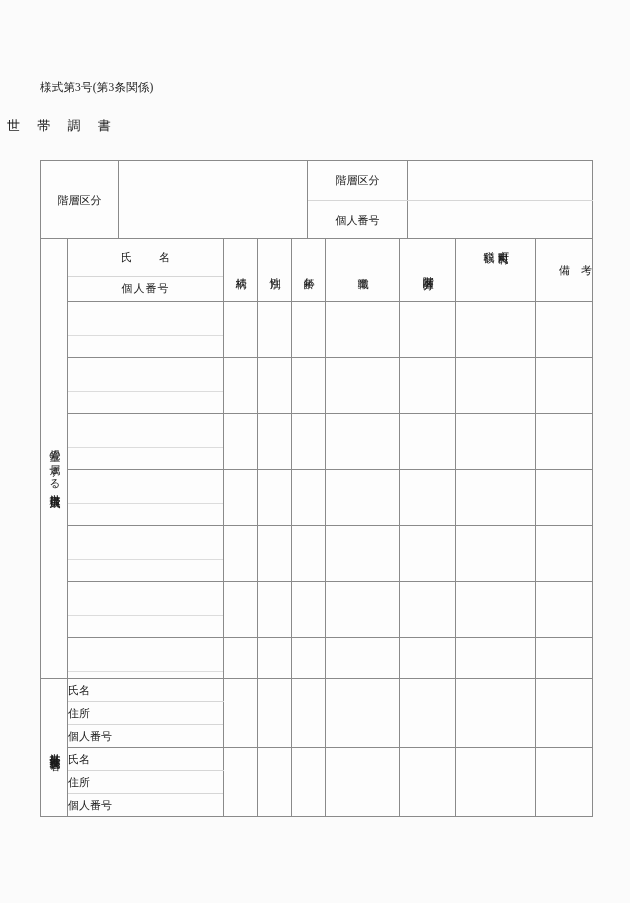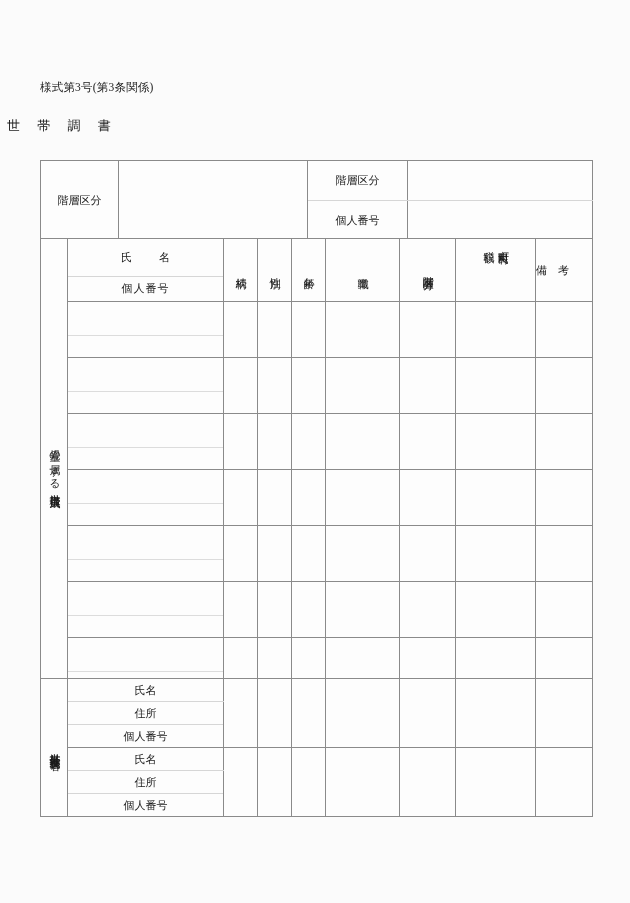--- a/index.html
+++ b/index.html
@@ -68,21 +68,21 @@
     white-space: nowrap;
     font-size: 11px;
   }
   .cell-blank { background: #fdfdfd; }
   .inner-split { border-bottom: 1px solid #d6d6d6 !important; }
 
   
   #sec-members { top: 238px; }
 
   .hdr {
-    text-align: left;
+    text-align: right;
     height: 62px;
     font-size: 11px;
   }
   .hdr-name-wrap {
     height: 62px;
     display: flex;
     flex-direction: column;
   }
   .hdr-name-top {
     flex: 1 1 60%;
@@ -158,21 +158,21 @@
   }
 
   
   #sec-outside { top: 678px; }
   #sec-outside td { font-size: 11px; }
   .obligor-side { text-align: center; vertical-align: middle; }
   .obligor-side .vtext { line-height: 1.25; }
   .sub-lbl {
     height: 22px;
     padding-left: 6px;
-    text-align: center;
+    text-align: left;
     white-space: nowrap;
   }
   .lite-bottom { border-bottom: 1px solid #d6d6d6 !important; }
   .grp-sep { border-top: 1px solid #8a8a8a !important; }
 </style>
 </head>
 <body>
 
 <div class="form-code">様式第3号(第3条関係)</div>
 

